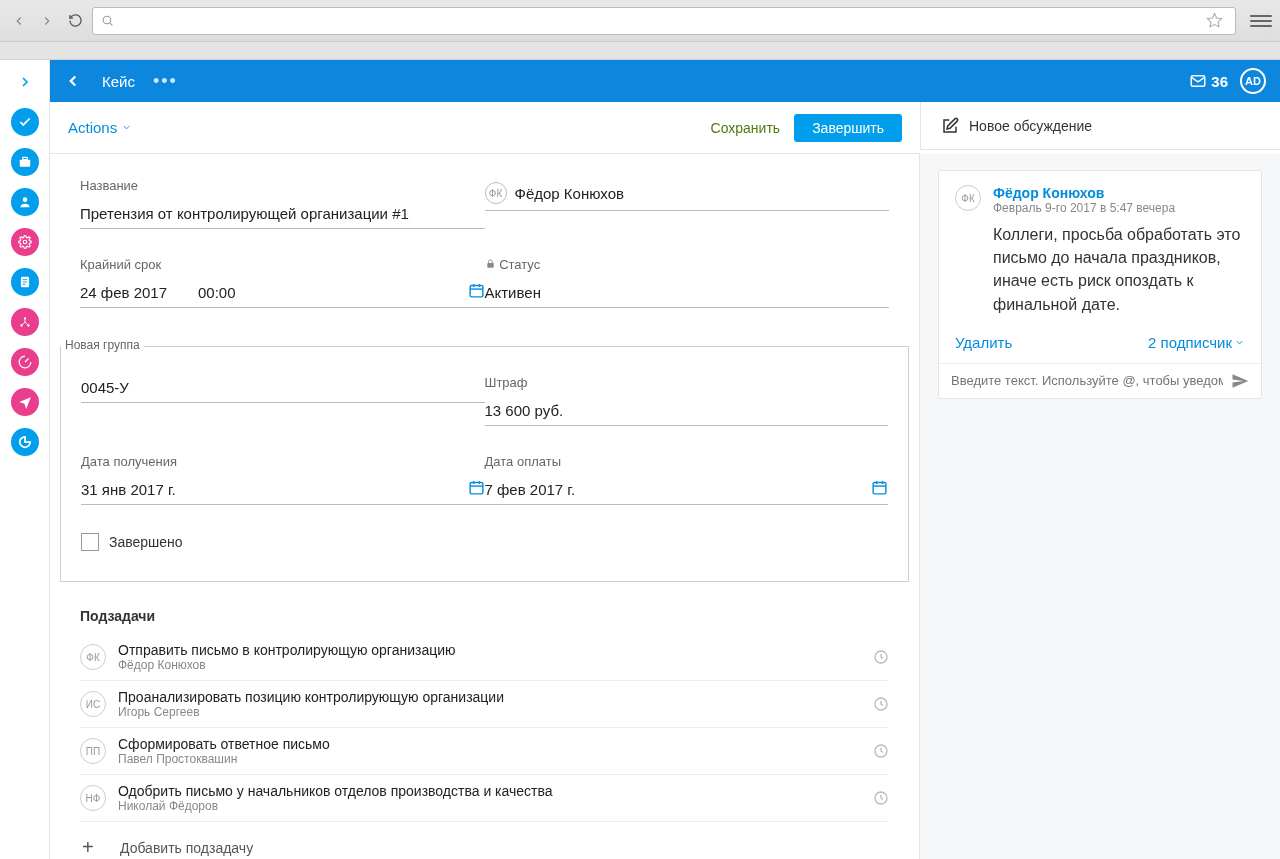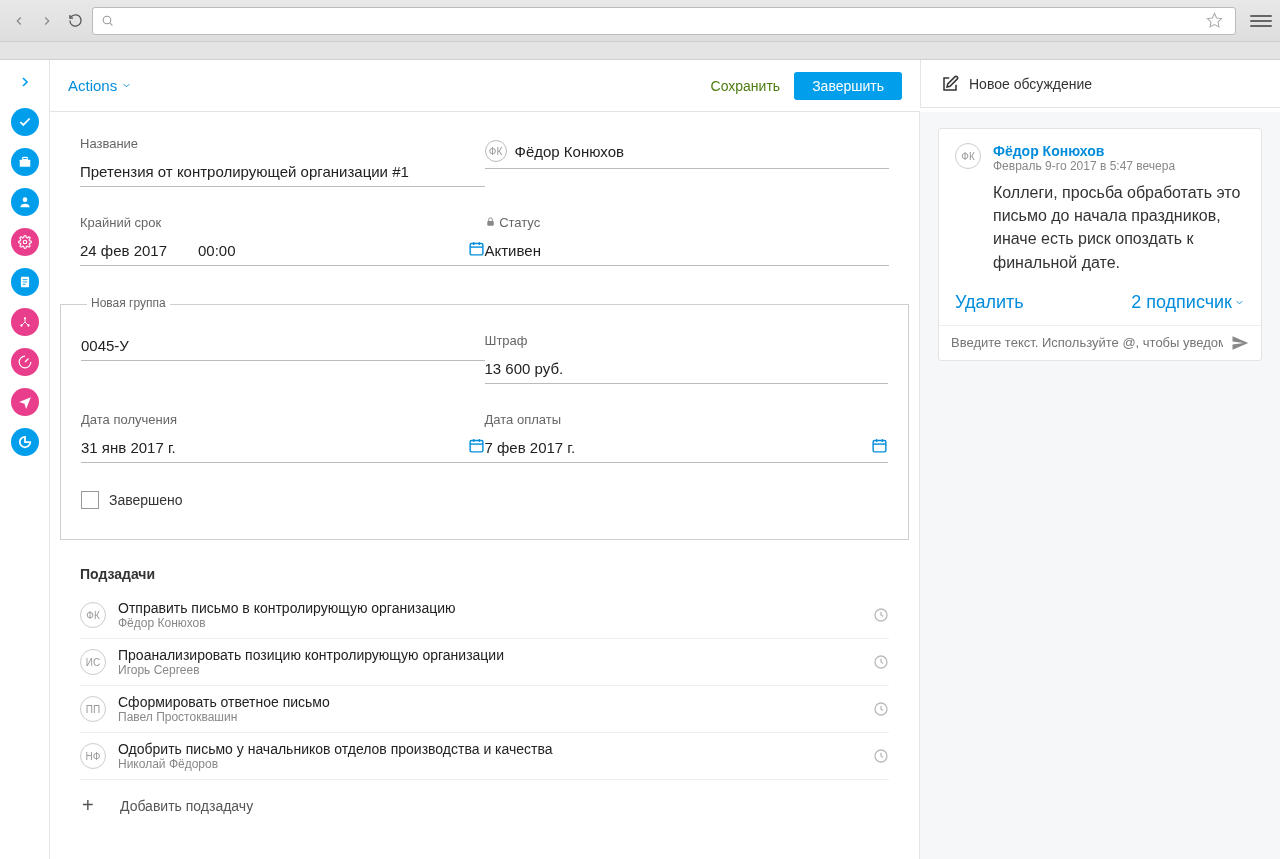--- a/index.html
+++ b/index.html
@@ -54,21 +54,21 @@
   .field-row { display:flex; margin-bottom:28px;}
   .field { flex:1; min-width:0; }
   .field label { display:block; color:#666; font-size:13px; margin-bottom:8px;}
   .field .value { border-bottom:1px solid #bbb; padding:4px 0 6px 0; font-size:15px; color:#222; display:flex; align-items:center; gap:8px; min-height:28px;}
   .field .value .user-chip-av { width:22px; height:22px; border-radius:50%; border:1px solid #bbb; color:#999; font-size:10px; display:flex; align-items:center; justify-content:center;}
   .value-with-icon { position:relative;}
   .value-with-icon .cal-icon { position:absolute; right:0; top:2px; color:#028ddc;}
   .lock-inline { color:#888; font-size:13px;}
 
   .group-box { margin:0 10px 20px 10px; border:1px solid #cfcfcf; position:relative; padding:28px 20px 30px 20px;}
-  .group-box .legend { position:absolute; top:-9px; left:26px; background:#fff; padding:0 4px; font-size:12px; color:#666;}
+  .group-box .legend { position:absolute; top:-9px; left:0; background:#fff; padding:0 4px; font-size:12px; color:#666;}
   .checkbox-row { display:flex; align-items:center; gap:10px; margin-top:6px;}
   .checkbox-row .cb { width:18px; height:18px; border:1.5px solid #999; cursor:pointer;}
 
   .subtasks { padding: 6px 30px 0 30px;}
   .subtasks h4 { font-size:14px; font-weight:600; color:#333; margin-bottom:10px;}
   .subtask-item { display:flex; align-items:center; gap:12px; padding:8px 0; border-bottom:1px solid #eee; cursor:pointer;}
   .subtask-item:last-of-type { border-bottom:1px solid #eee;}
   .subtask-av { width:26px; height:26px; border-radius:50%; border:1px solid #ccc; color:#999; display:flex; align-items:center; justify-content:center; font-size:10px; font-weight:500;}
   .subtask-text .t { font-size:14px; color:#222;}
   .subtask-text .a { font-size:12px; color:#888;}
@@ -77,21 +77,21 @@
   .add-subtask .plus { font-size:20px; color:#555; width:24px;}
 
   
   .card { background:#fff; border:1px solid #e4e4e4; border-radius:3px; overflow:hidden;}
   .comment { padding:14px 16px 10px 16px; display:flex; gap:12px; }
   .comment-av { width:26px; height:26px; border-radius:50%; border:1px solid #ccc; color:#999; display:flex; align-items:center; justify-content:center; font-size:10px; flex-shrink:0;}
   .comment-body .author { color:#028ddc; font-weight:600; font-size:14px;}
   .comment-body .meta { color:#888; font-size:12px; margin-bottom:8px;}
   .comment-body .txt { color:#333; font-size:16px; line-height:1.45;}
   .comment-actions { display:flex; justify-content:space-between; padding:8px 16px 12px 16px; border-bottom:1px solid #eee;}
-  .comment-actions a { color:#028ddc; font-size:18px; cursor:pointer; display:flex; align-items:center; gap:2px;}
+  .comment-actions a { color:#028ddc; font-size:15px; cursor:pointer; display:flex; align-items:center; gap:2px;}
   .compose-row { display:flex; align-items:center; padding:8px 12px; gap:8px;}
   .compose-row input { flex:1; border:none; outline:none; font-size:13px; color:#888; background:transparent;}
   .send-btn { color:#888; cursor:pointer;}
 
   svg { display:block;}
 </style>
 </head>
 <body>
 
 <div class="chrome">
@@ -192,20 +192,41 @@
     </div>
     <div class="nav-item bg-blue">
       <svg width="14" height="14" viewBox="0 0 24 24" fill="none" stroke="#fff" stroke-width="3">
           <path d="M12 3a9 9 0 1 0 9 9h-9V3z"></path>
         </svg>
     </div>
   </div>
 
   <div class="main">
 
+    <div class="topbar">
+      <div class="topbar-back">
+        <svg width="18" height="18" viewBox="0 0 24 24" fill="none" stroke="#fff" stroke-width="3">
+            <polyline points="15 18 9 12 15 6"></polyline>
+          </svg>
+      </div>
+      <div class="topbar-title">Кейс</div>
+      <div class="topbar-dots">•••</div>
+      <div class="topbar-right">
+        <div class="topbar-mail">
+          <svg width="18" height="18" viewBox="0 0 24 24" fill="none" stroke="#fff" stroke-width="2">
+              <rect x="3" y="5" width="18" height="14" rx="2"></rect>
+              <polyline points="3 7 12 13 21 7"></polyline>
+            </svg>
+          <span>36</span>
+        </div>
+        <div class="topbar-avatar">
+          <span>AD</span>
+        </div>
+      </div>
+    </div>
 
     <div class="subbar-row">
       <div class="subbar-left">
         <div class="actions-btn">
           <span>Actions</span>
           <svg width="11" height="11" viewBox="0 0 24 24" fill="none" stroke="#028ddc" stroke-width="2">
               <polyline points="6 9 12 15 18 9"></polyline>
             </svg>
         </div>
         <div class="subbar-spacer"></div>

